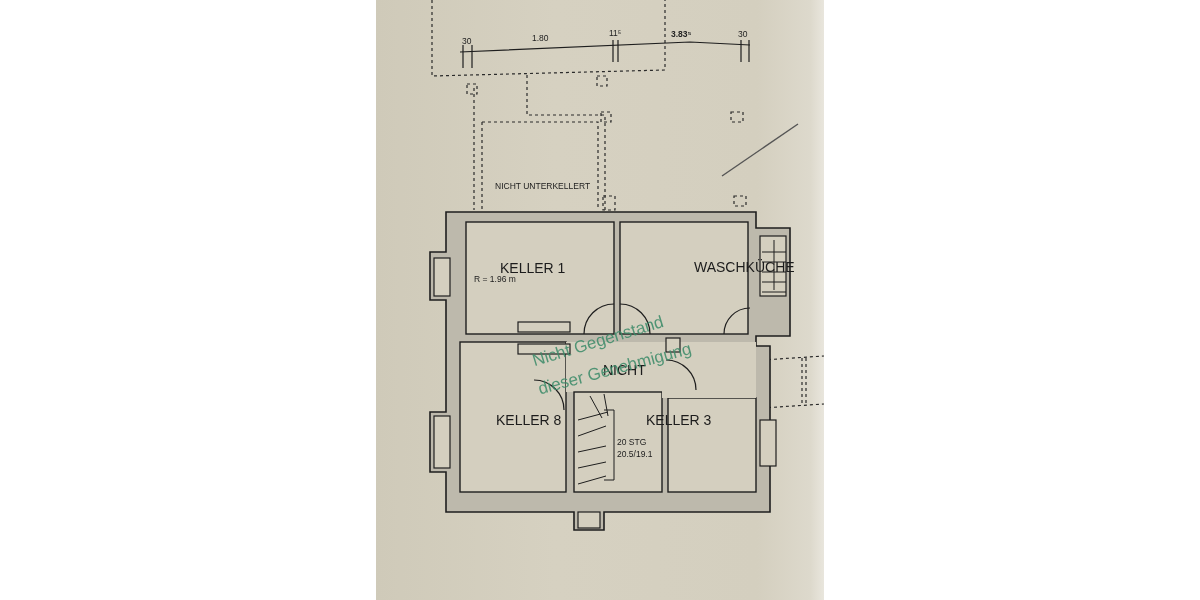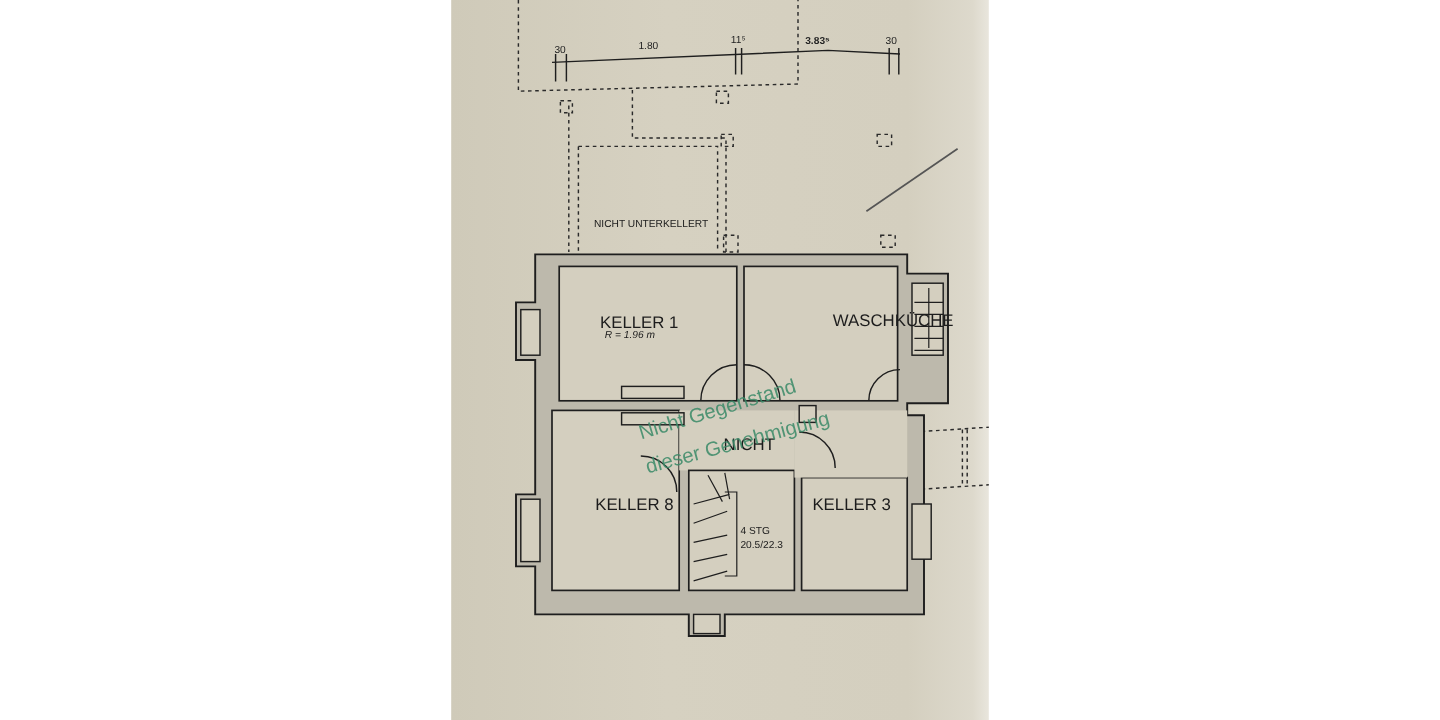--- a/index.html
+++ b/index.html
@@ -78,22 +78,22 @@
 </svg>
 
 <div class="dim" style="left:462px;top:36px;">30</div>
 <div class="dim" style="left:532px;top:33px;">1.80</div>
 <div class="dim" style="left:609px;top:28px;">11⁵</div>
 <div class="dim" style="left:671px;top:29px;font-weight:bold;">3.83⁵</div>
 <div class="dim" style="left:738px;top:29px;">30</div>
 
 <div class="lbl small" style="left:495px;top:168px;margin-top:13px;">NICHT UNTERKELLERT</div>
 <div class="lbl" style="left:500px;top:260px;">KELLER 1</div>
-<div class="lbl small" style="left:504px;top:274px;font-style:italic;">R = 1.96 m</div>
+<div class="lbl small" style="left:474px;top:274px;">R = 1.96 m</div>
 <div class="lbl" style="left:651px;top:259px;margin-left:43px;">WASCHKÜCHE</div>
 <div class="lbl" style="left:603px;top:362px;">NICHT</div>
 <div class="lbl" style="left:496px;top:412px;">KELLER 8</div>
-<div class="lbl" style="left:677px;top:412px;">KELLER 3</div>
-<div class="lbl small" style="left:617px;top:437px;">4 STG</div>
-<div class="lbl small" style="left:617px;top:449px;">20.5/22.3</div>
+<div class="lbl" style="left:646px;top:412px;">KELLER 3</div>
+<div class="lbl small" style="left:617px;top:437px;">20 STG</div>
+<div class="lbl small" style="left:617px;top:449px;">20.5/19.1</div>
 
 <div class="stamp" style="left:530px;top:352px;transform:rotate(-17deg);">Nicht Gegenstand</div>
 <div class="stamp" style="left:536px;top:380px;transform:rotate(-15deg);">dieser Genehmigung</div>
 
 </body></html>

